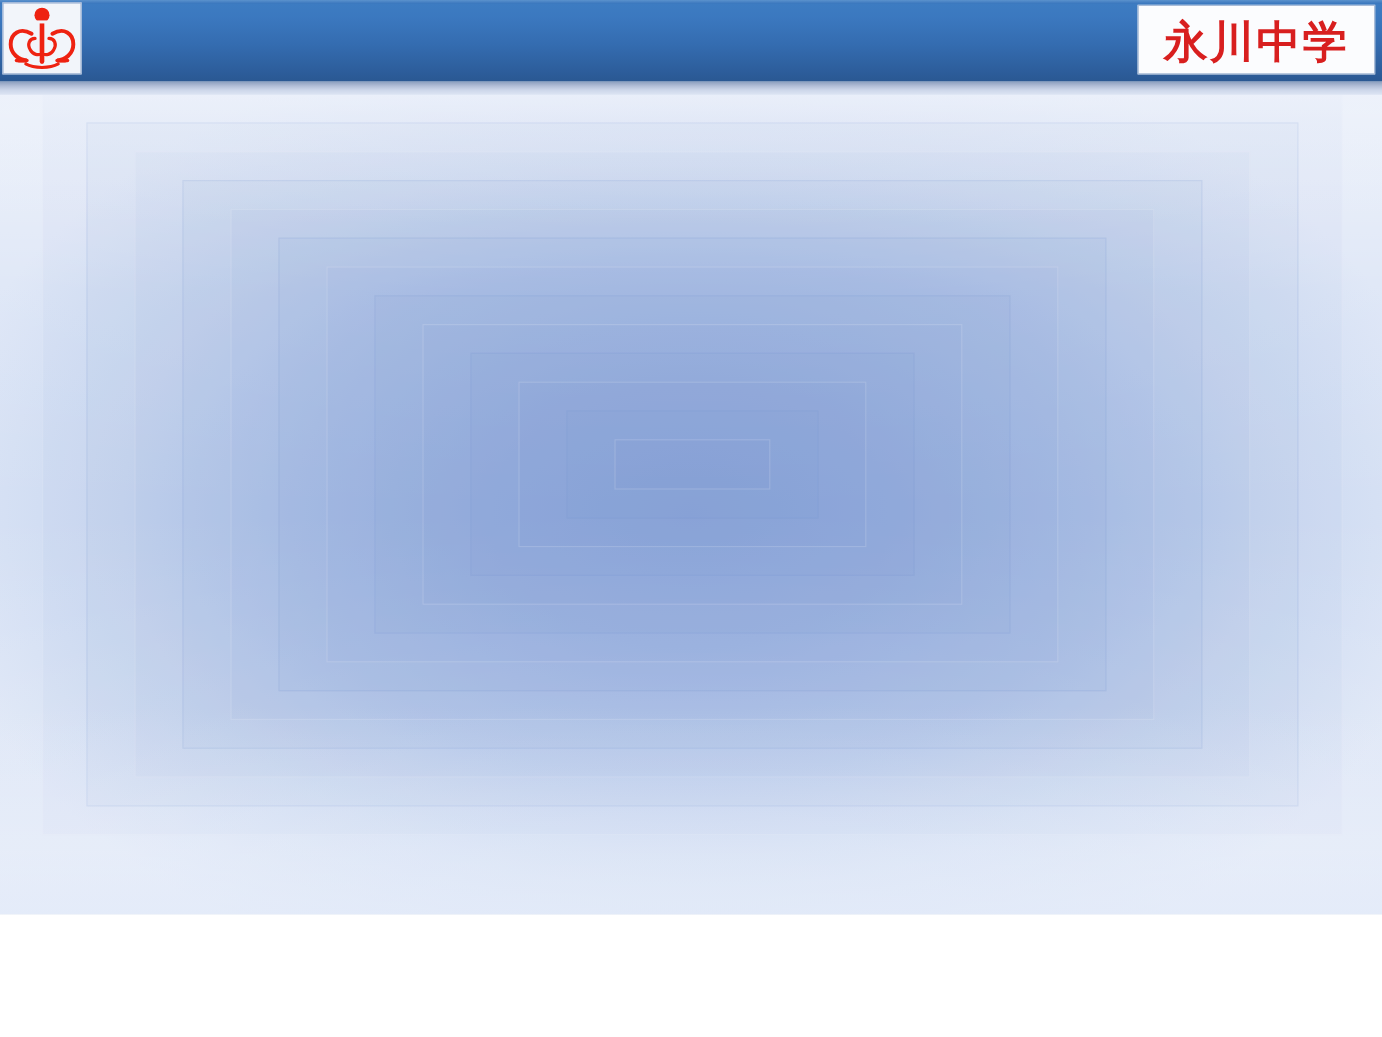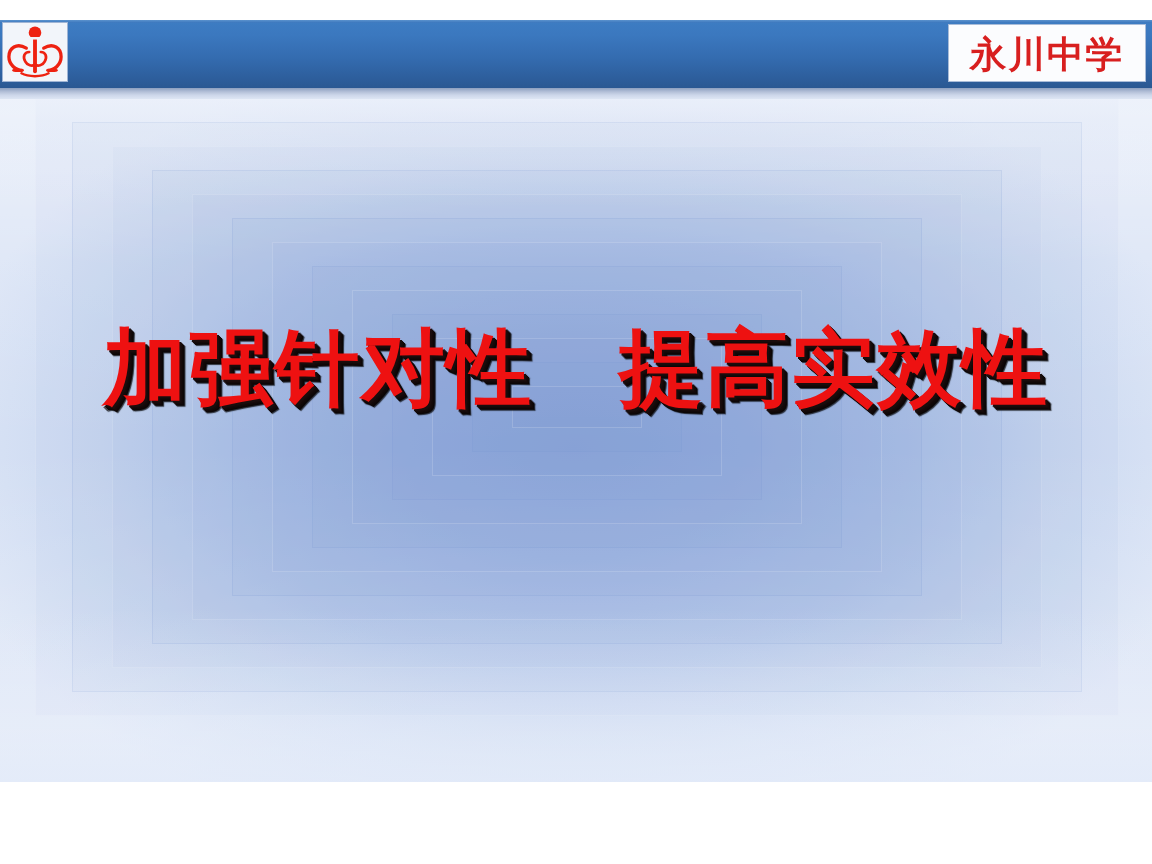--- a/index.html
+++ b/index.html
@@ -10,21 +10,20 @@
   body {
     font-family: "DejaVu Sans", "Liberation Sans", sans-serif;
   }
 
   #slide {
     position: relative;
     width: 1152px;
     height: 762px;
     overflow: hidden;
     background: #e5e5e5;
-    margin-top: 20px;
   }
 
   
   .bg-base {
     position: absolute;
     left: 0; top: 68px;
     width: 1152px;
     height: 796px;
     background:
       linear-gradient(to bottom,
@@ -226,19 +225,16 @@
       <rect x="27.5" y="14.5" width="11" height="2.6" fill="#f2f5fa"></rect>
     </svg>
   </div>
 
   <div class="logo-box" id="logo-right">
     <svg class="logo-svg" viewBox="0 0 198 58">
       <text x="99" y="44" text-anchor="middle" font-family="'DejaVu Serif','Liberation Serif',serif" font-size="38" font-weight="700" fill="#d81f1f" letter-spacing="2">永川中学</text>
     </svg>
   </div>
 
-  <div class="title-wrap">
-    <span class="title-text">加强针对性　提高实效性</span>
-  </div>
 
   <div class="footer-band"></div>
 
 </div>
 
 </body></html>

